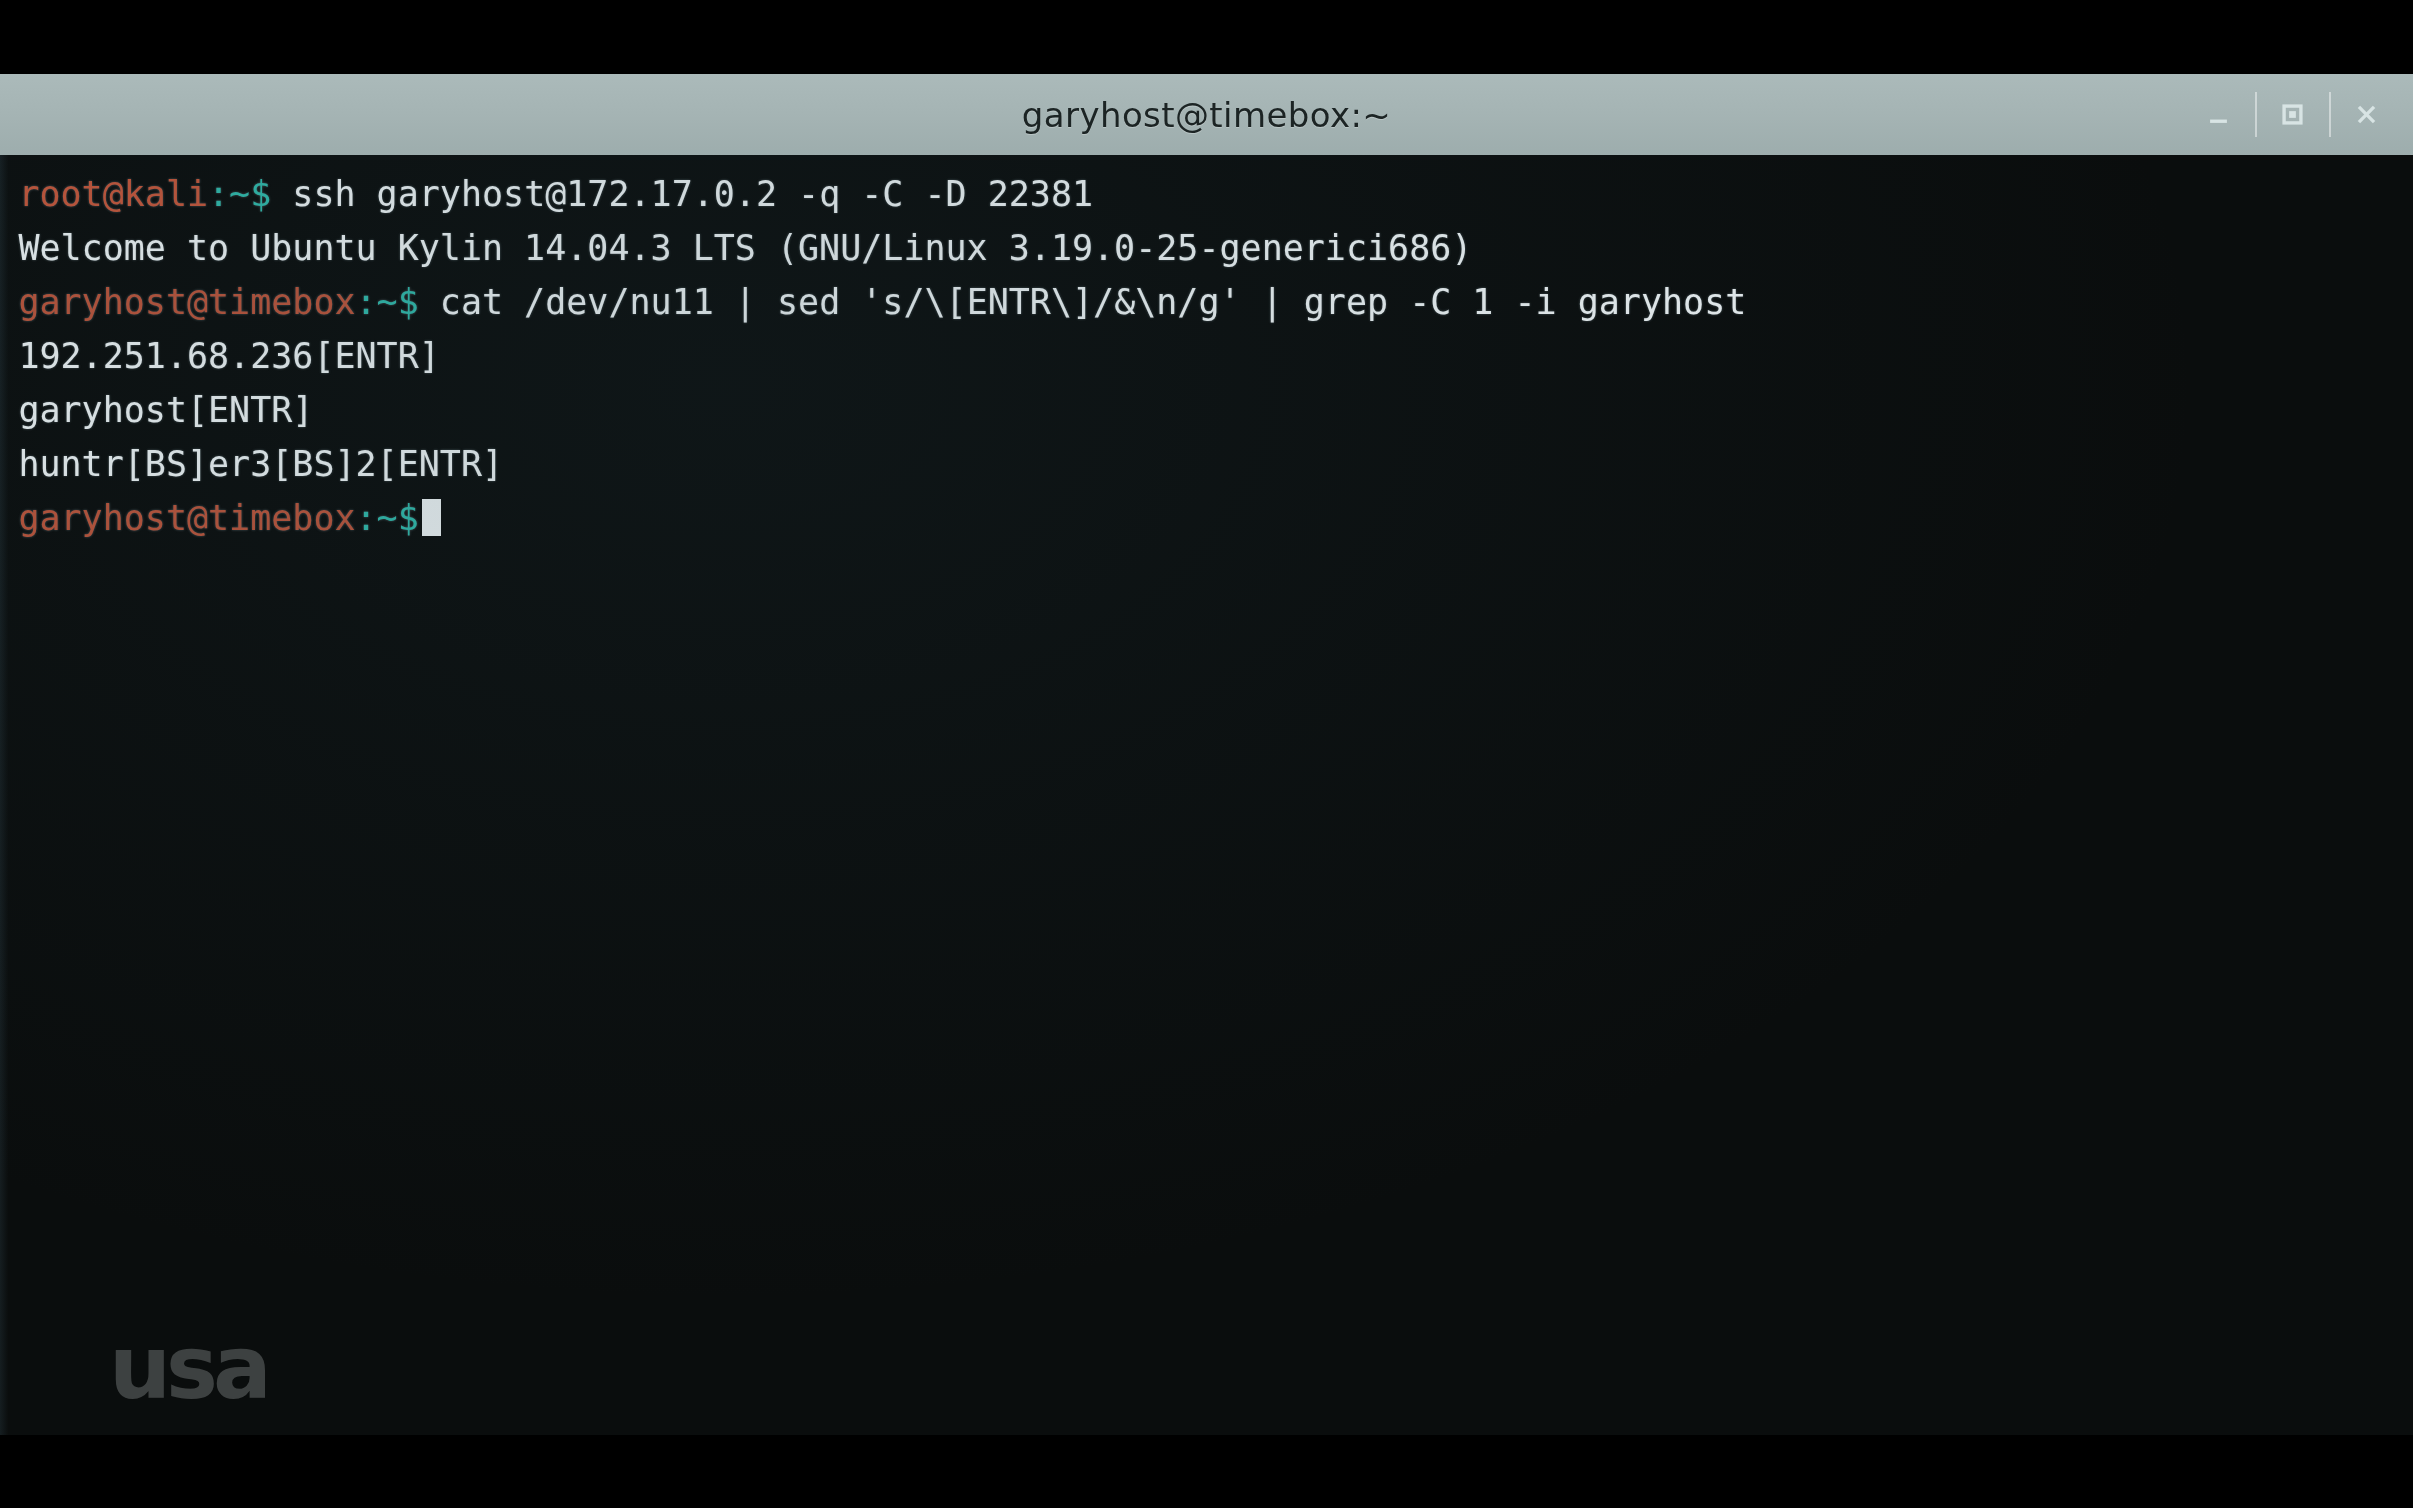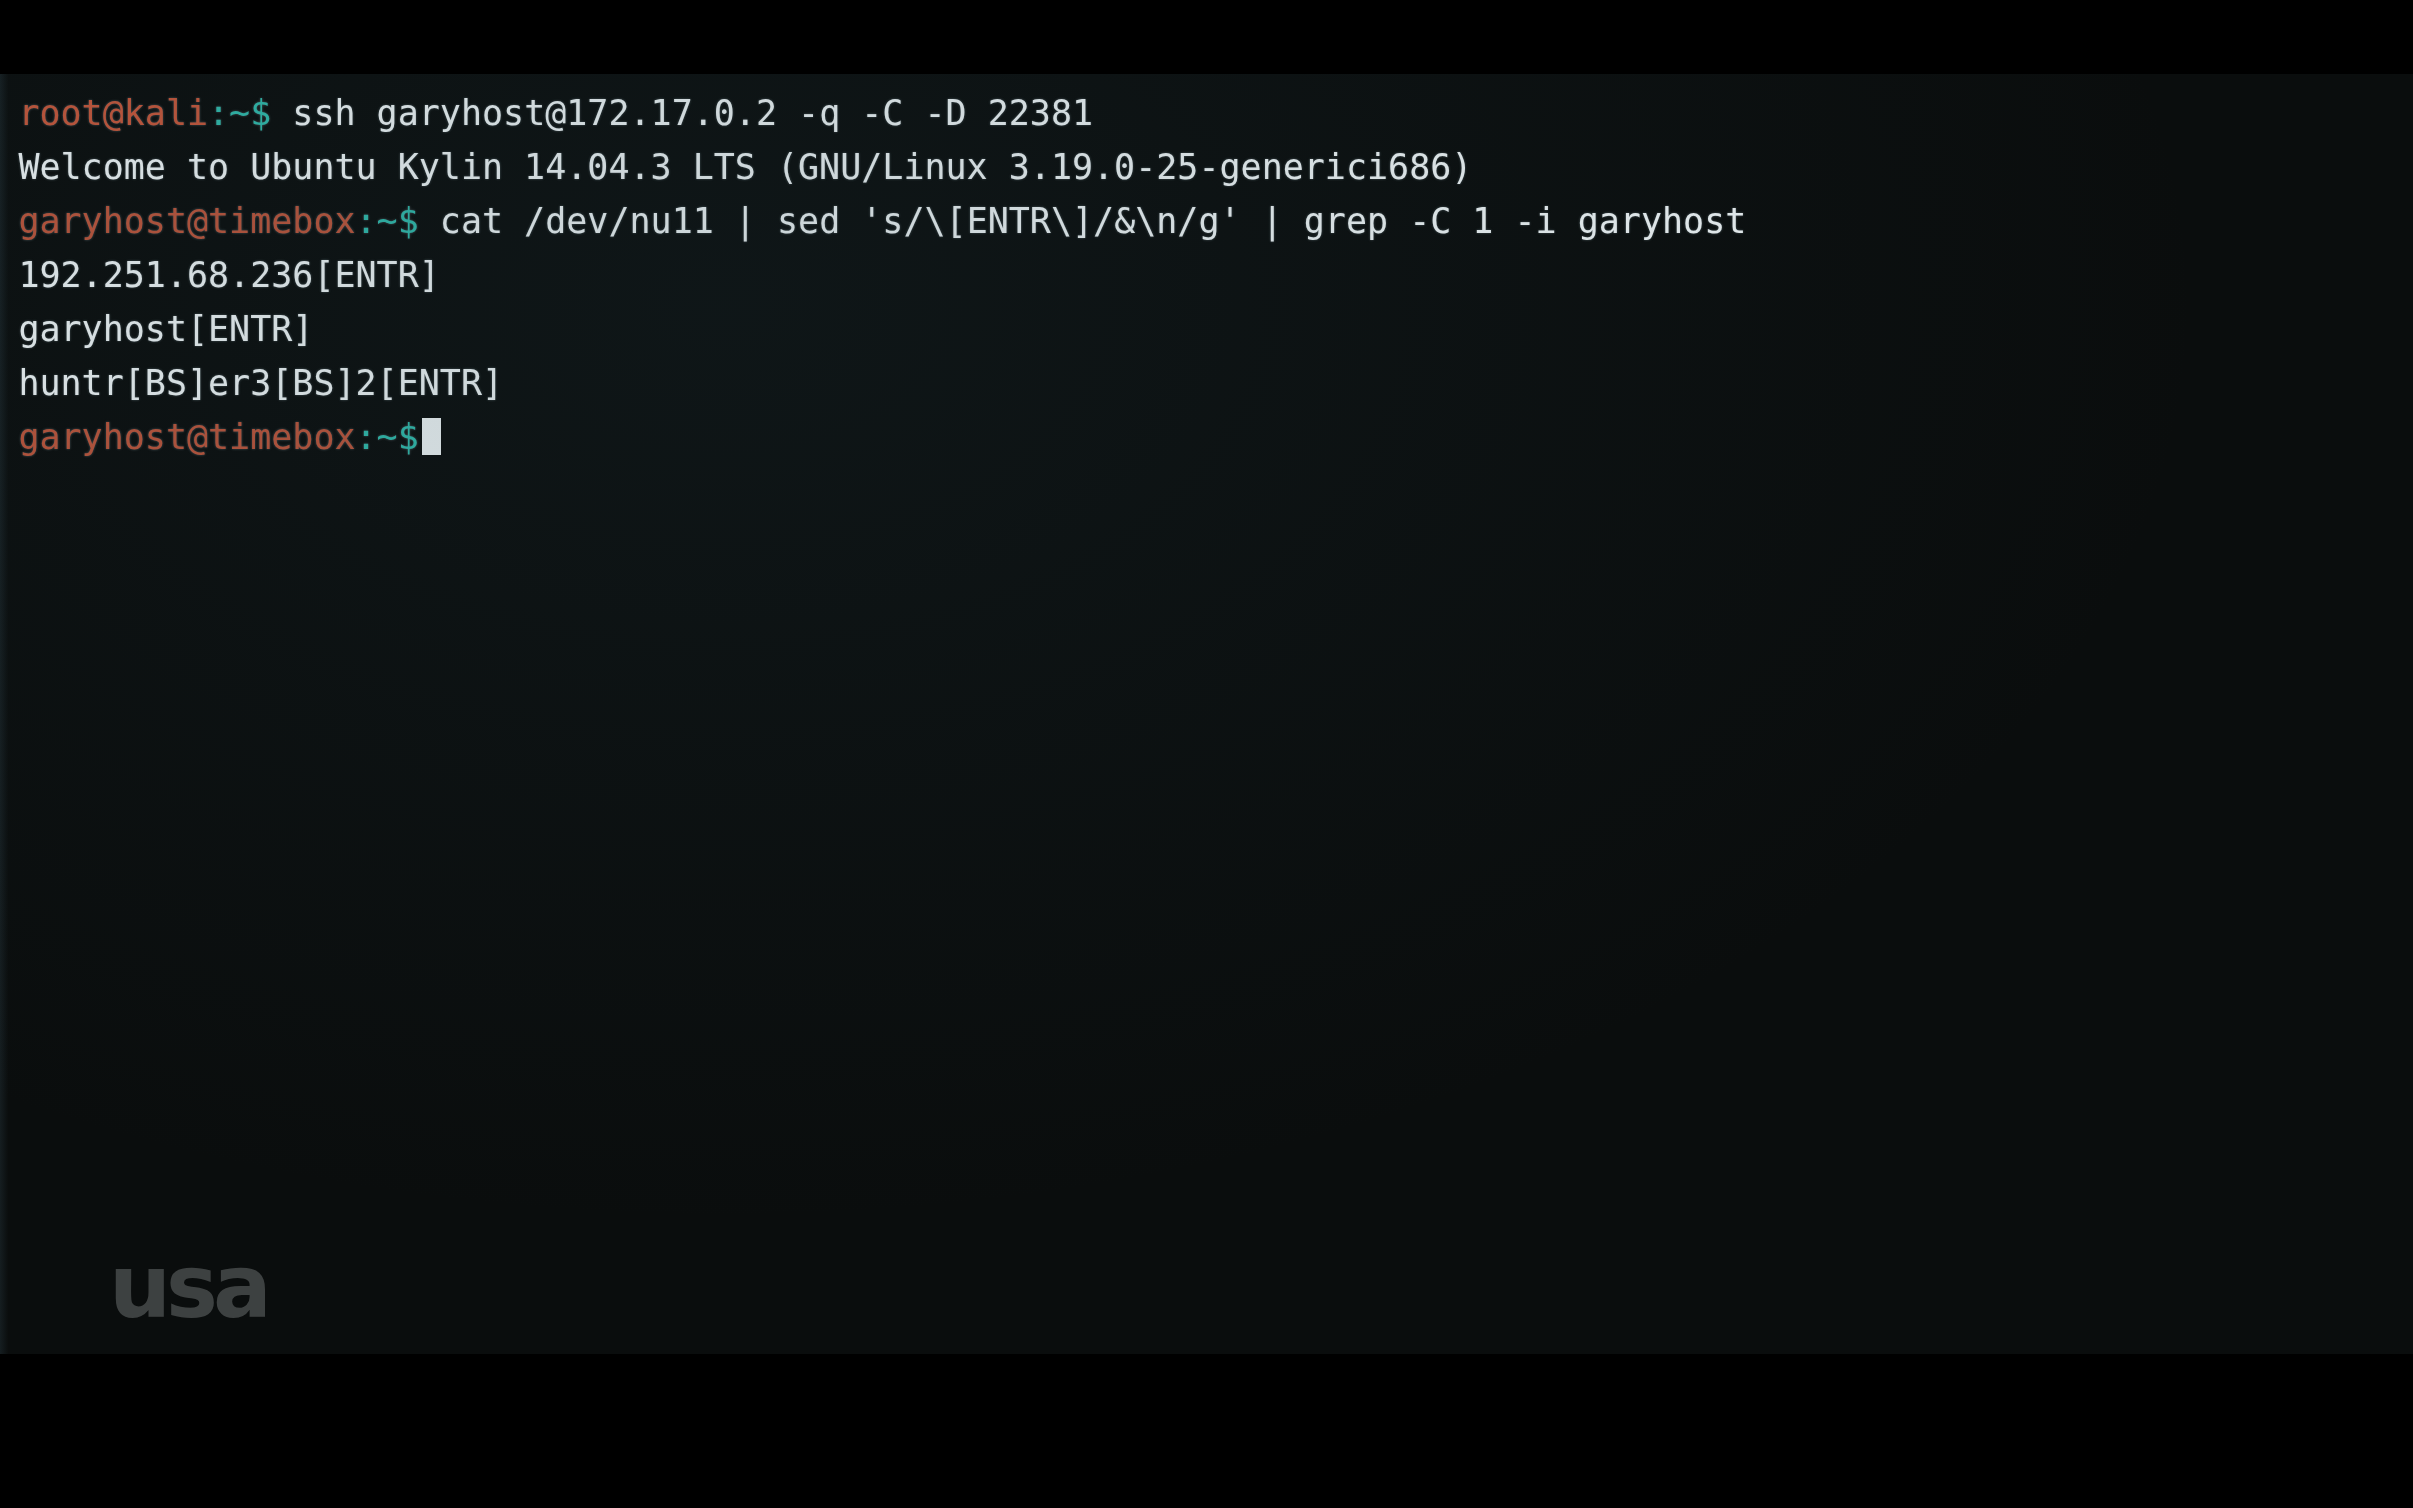--- a/index.html
+++ b/index.html
@@ -162,20 +162,43 @@
 </style>
 </head>
 <body>
 
 <div class="screen">
 
   <div class="letterbox-top"></div>
 
   <div class="window">
 
+    <div class="titlebar">
+      <div class="titlebar-title">garyhost@timebox:~</div>
+
+      <div class="window-controls">
+        <div class="wctl">
+          <svg width="37" height="37" viewBox="0 0 44 44">
+            <line x1="12" y1="30" x2="32" y2="30"></line>
+          </svg>
+        </div>
+        <div class="wctl">
+          <svg width="37" height="37" viewBox="0 0 44 44">
+            <rect x="12" y="12" width="20" height="20"></rect>
+            <rect x="18" y="18" width="8" height="8" style="fill:#d8e4e4;stroke:none;"></rect>
+          </svg>
+        </div>
+        <div class="wctl">
+          <svg width="37" height="37" viewBox="0 0 44 44">
+            <line x1="13" y1="13" x2="31" y2="31"></line>
+            <line x1="31" y1="13" x2="13" y2="31"></line>
+          </svg>
+        </div>
+      </div>
+    </div>
 
     <div class="term">
 
       <div class="term-line"><span class="seg-user-root">root@kali</span><span class="seg-path">:~$</span><span class="seg-plain"> ssh garyhost@172.17.0.2 -q -C -D 22381</span></div>
 
       <div class="term-line"><span class="seg-plain">Welcome to Ubuntu Kylin 14.04.3 LTS (GNU/Linux 3.19.0-25-generici686)</span></div>
 
       <div class="term-line"><span class="seg-user-gary">garyhost@timebox</span><span class="seg-path">:~$</span><span class="seg-plain"> cat /dev/nu11 | sed 's/\[ENTR\]/&amp;\n/g' | grep -C 1 -i garyhost</span></div>
 
       <div class="term-line"><span class="seg-plain">192.251.68.236[ENTR]</span></div>

